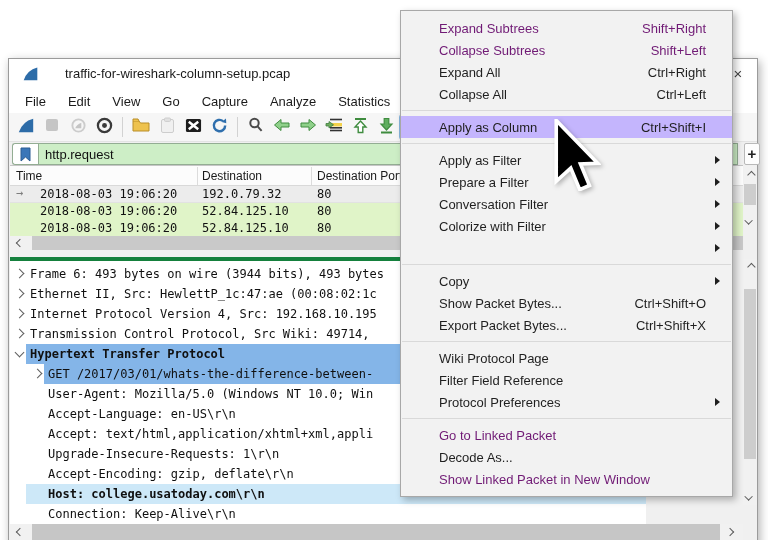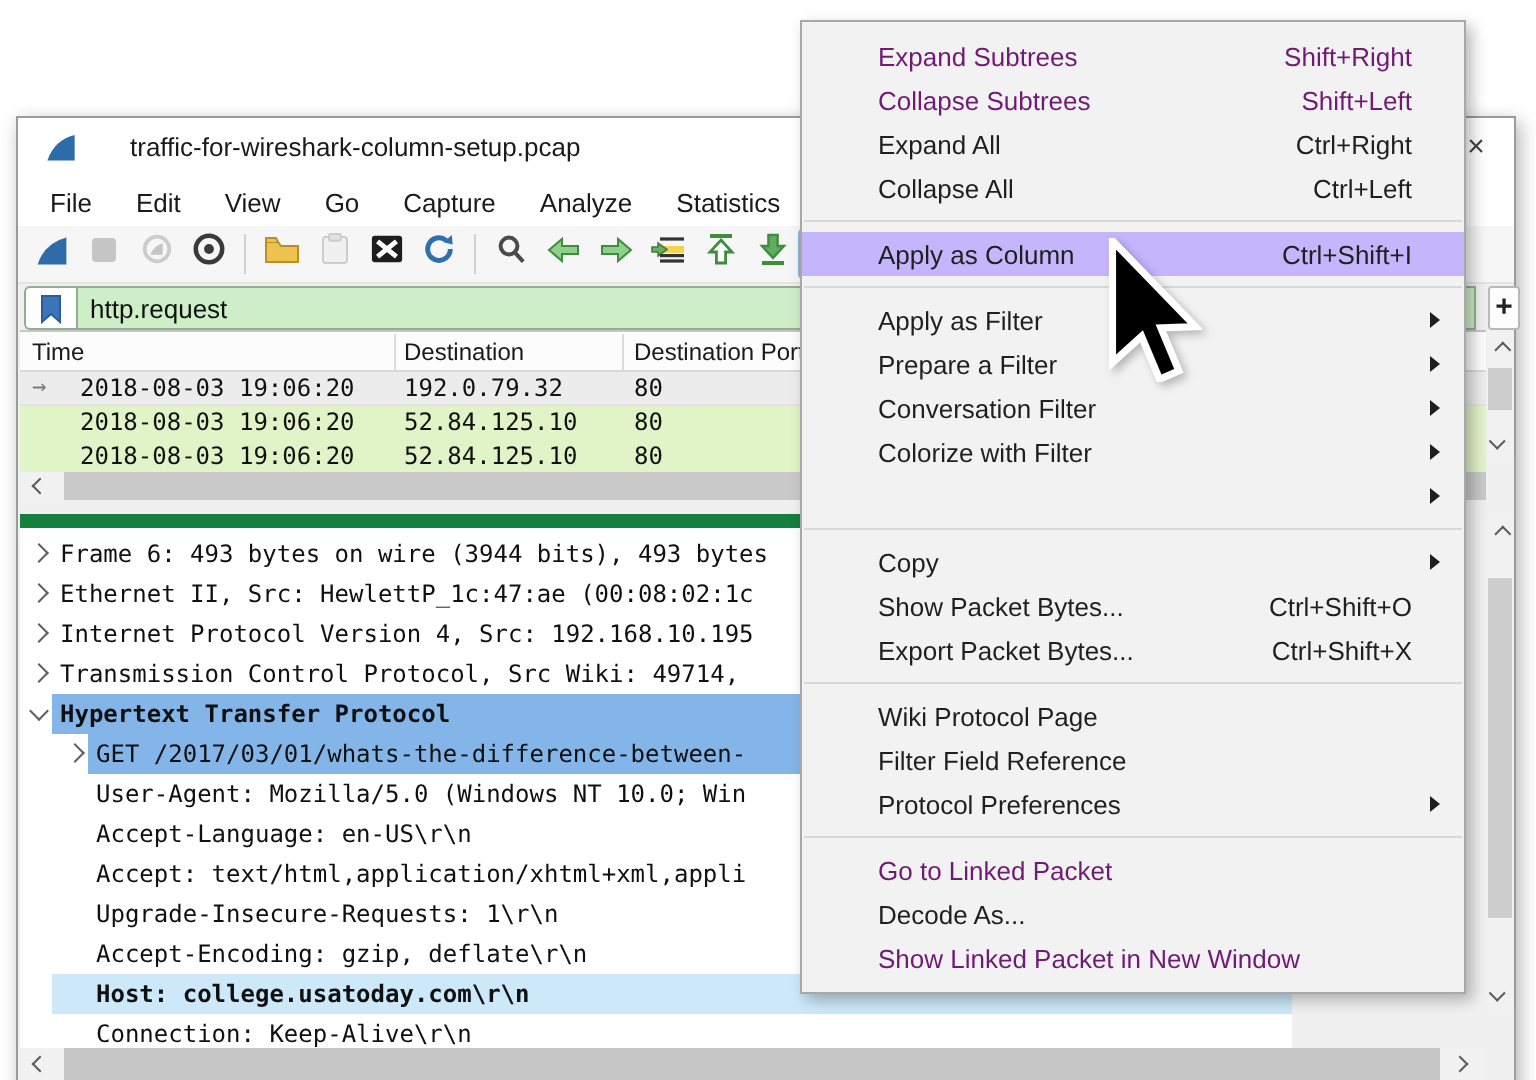--- a/index.html
+++ b/index.html
@@ -66,21 +66,21 @@
     display:inline-block; }
   .chev.up { transform:rotate(135deg) translate(-1px,-1px); }
   .chev.down { transform:rotate(-45deg) translate(0,-2px); }
   .chev.left { transform:rotate(45deg); margin-left:2px; }
   .chev.right { transform:rotate(-135deg); margin-right:2px; }
 
   .splitter { position:absolute; left:1px; top:191px; width:733px; height:7px; background:#f0f0f0; }
 
   
   .details { position:absolute; left:1px; top:198px; width:636px; height:267px; background:#fff;
-    border-top:7px solid #15803d; overflow:hidden; }
+    border-top:4px solid #15803d; overflow:hidden; }
   .dline { position:absolute; left:0; right:0; height:20px;
     font-family:"DejaVu Sans Mono", monospace; font-size:12px; color:#101010; }
   .dline .txt { position:absolute; top:3px; white-space:pre; z-index:2; }
   .dline.i0 .txt { left:20px; } .dline.i1 .txt { left:38px; }
   .dline .hl { position:absolute; top:0; bottom:0; right:0; z-index:1; }
   .hl.protocol { left:16px; background:#84b5e8; }
   .hl.field { left:34px; background:#84b5e8; }
   .hl.related { left:16px; background:#cde8f8; }
   .dline.bold .txt { font-weight:bold; }
   .tarrow { position:absolute; top:6px; width:7px; height:7px; z-index:2;

